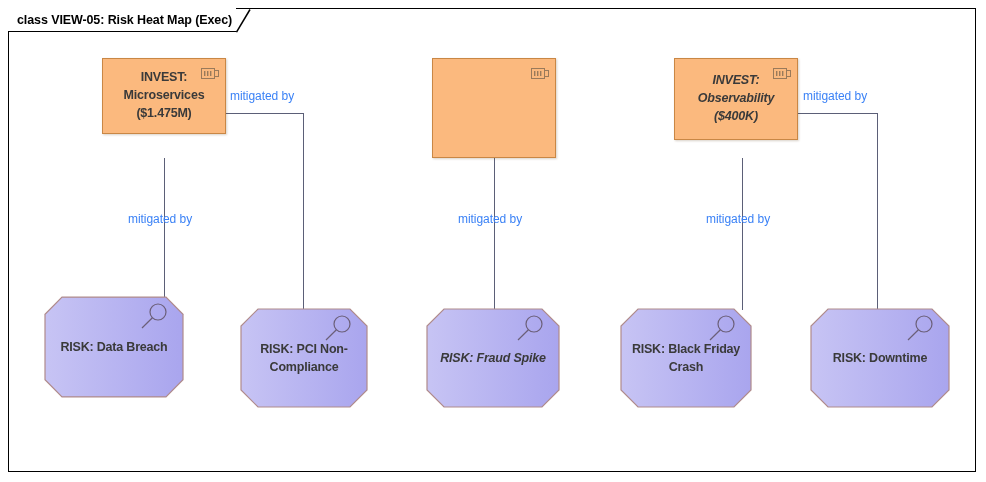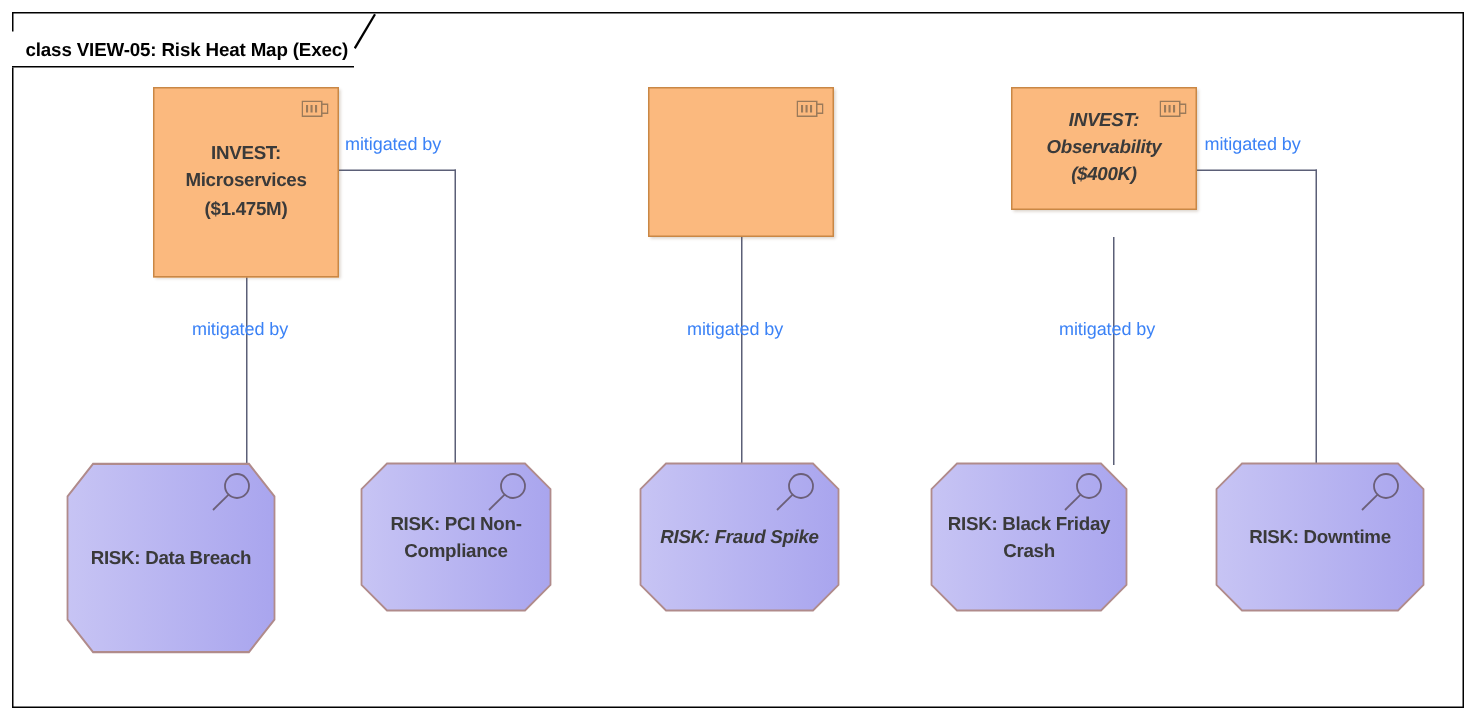--- a/index.html
+++ b/index.html
@@ -127,21 +127,21 @@
     height: 32px;
   }
 </style>
 </head>
 <body>
 
 <div id="canvas">
 
   <div id="frame"></div>
 
-  <div id="frame-tab" style="width:228px; border-bottom:1.5px solid #000; border-left:none; border-top:none;margin-top:13px;">
+  <div id="frame-tab" style="width:228px; border-bottom:1.5px solid #000; border-left:none; border-top:none;">
     <span id="frame-tab-text">class VIEW-05: Risk Heat Map (Exec)</span>
   </div>
   <div id="frame-tab-slant" style="left:236px;">
     <svg width="22" height="25" viewBox="0 0 22 25">
       <path d="M 0.5 24.2 L 14 1.5" stroke="#000000" stroke-width="1.5" fill="none"></path>
     </svg>
   </div>
 
   <div class="conn conn-v" style="left:164px; top:158px; height:152px;"></div>
   <div class="conn-label" style="left:128px; top:212px;">mitigated by</div>
@@ -153,21 +153,21 @@
   <div class="conn conn-v" style="left:494px; top:158px; height:152px;"></div>
   <div class="conn-label" style="left:458px; top:212px;">mitigated by</div>
 
   <div class="conn conn-v" style="left:742px; top:158px; height:152px;"></div>
   <div class="conn-label" style="left:706px; top:212px;">mitigated by</div>
 
   <div class="conn conn-h" style="left:798px; top:113px; width:80px;"></div>
   <div class="conn conn-v" style="left:877px; top:113px; height:197px;"></div>
   <div class="conn-label" style="left:803px; top:89px;">mitigated by</div>
 
-  <div class="component" style="left:102px; top:58px; width:124px; height:127px;">
+  <div class="component" style="left:102px; top:58px; width:124px; height:76px;">
     <span class="component-icon">
       <svg width="18" height="11" viewBox="0 0 18 11">
         <rect x="0.5" y="0.5" width="13" height="10" fill="#fbb97e" stroke="#9a7a5a" stroke-width="1"></rect>
         <rect x="3" y="3" width="1.4" height="5" fill="#9a7a5a"></rect>
         <rect x="6" y="3" width="1.4" height="5" fill="#9a7a5a"></rect>
         <rect x="9" y="3" width="1.4" height="5" fill="#9a7a5a"></rect>
         <rect x="13.5" y="2.5" width="4" height="6" fill="#fbb97e" stroke="#9a7a5a" stroke-width="1"></rect>
       </svg>
     </span>
     <span class="component-label">INVEST: Microservices ($1.475M)</span>
@@ -191,21 +191,21 @@
         <rect x="0.5" y="0.5" width="13" height="10" fill="#fbb97e" stroke="#9a7a5a" stroke-width="1"></rect>
         <rect x="3" y="3" width="1.4" height="5" fill="#9a7a5a"></rect>
         <rect x="6" y="3" width="1.4" height="5" fill="#9a7a5a"></rect>
         <rect x="9" y="3" width="1.4" height="5" fill="#9a7a5a"></rect>
         <rect x="13.5" y="2.5" width="4" height="6" fill="#fbb97e" stroke="#9a7a5a" stroke-width="1"></rect>
       </svg>
     </span>
     <span class="component-label">INVEST: Observability ($400K)</span>
   </div>
 
-  <div class="risk" style="left:44px; top:308px; width:140px; height:128px;">
+  <div class="risk" style="left:44px; top:296px; width:140px; height:102px;">
     <svg class="risk-shape" viewBox="0 0 140 100" preserveAspectRatio="none">
       <defs>
         <linearGradient id="pg1" x1="0" y1="0" x2="1" y2="0">
           <stop offset="0%" stop-color="#c7c4f4"></stop>
           <stop offset="100%" stop-color="#a9a5ee"></stop>
         </linearGradient>
       </defs>
       <polygon points="18,1 122,1 139,18 139,82 122,99 18,99 1,82 1,18" fill="url(#pg1)" stroke="#b08b8b" stroke-width="1.2"></polygon>
     </svg>
     <span class="risk-icon" style="left:92px; top:6px;">

